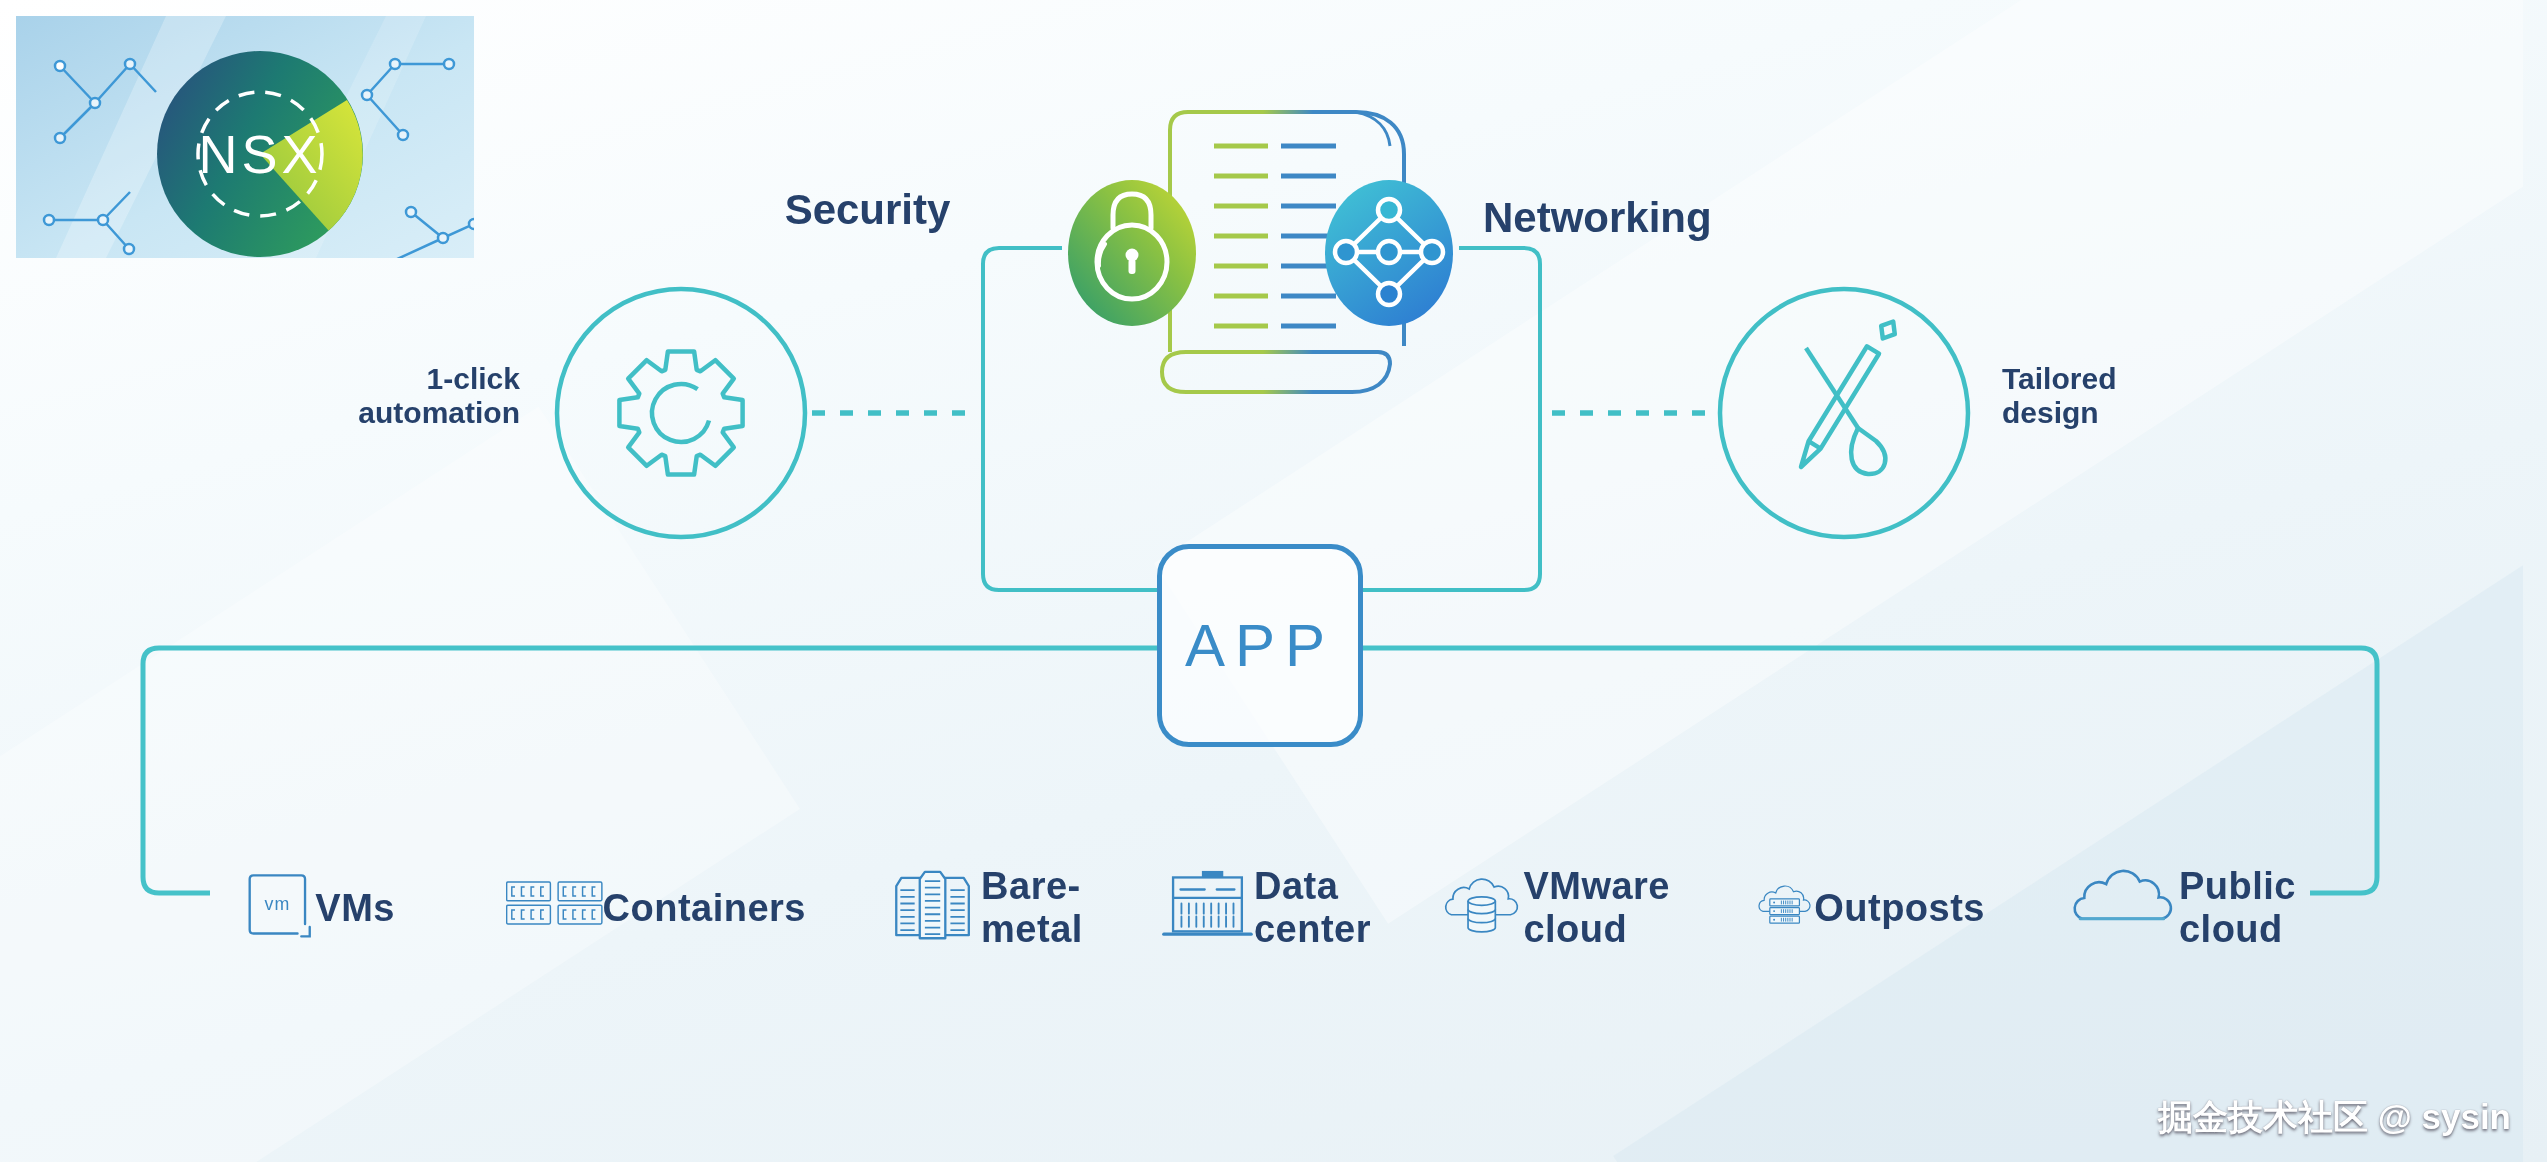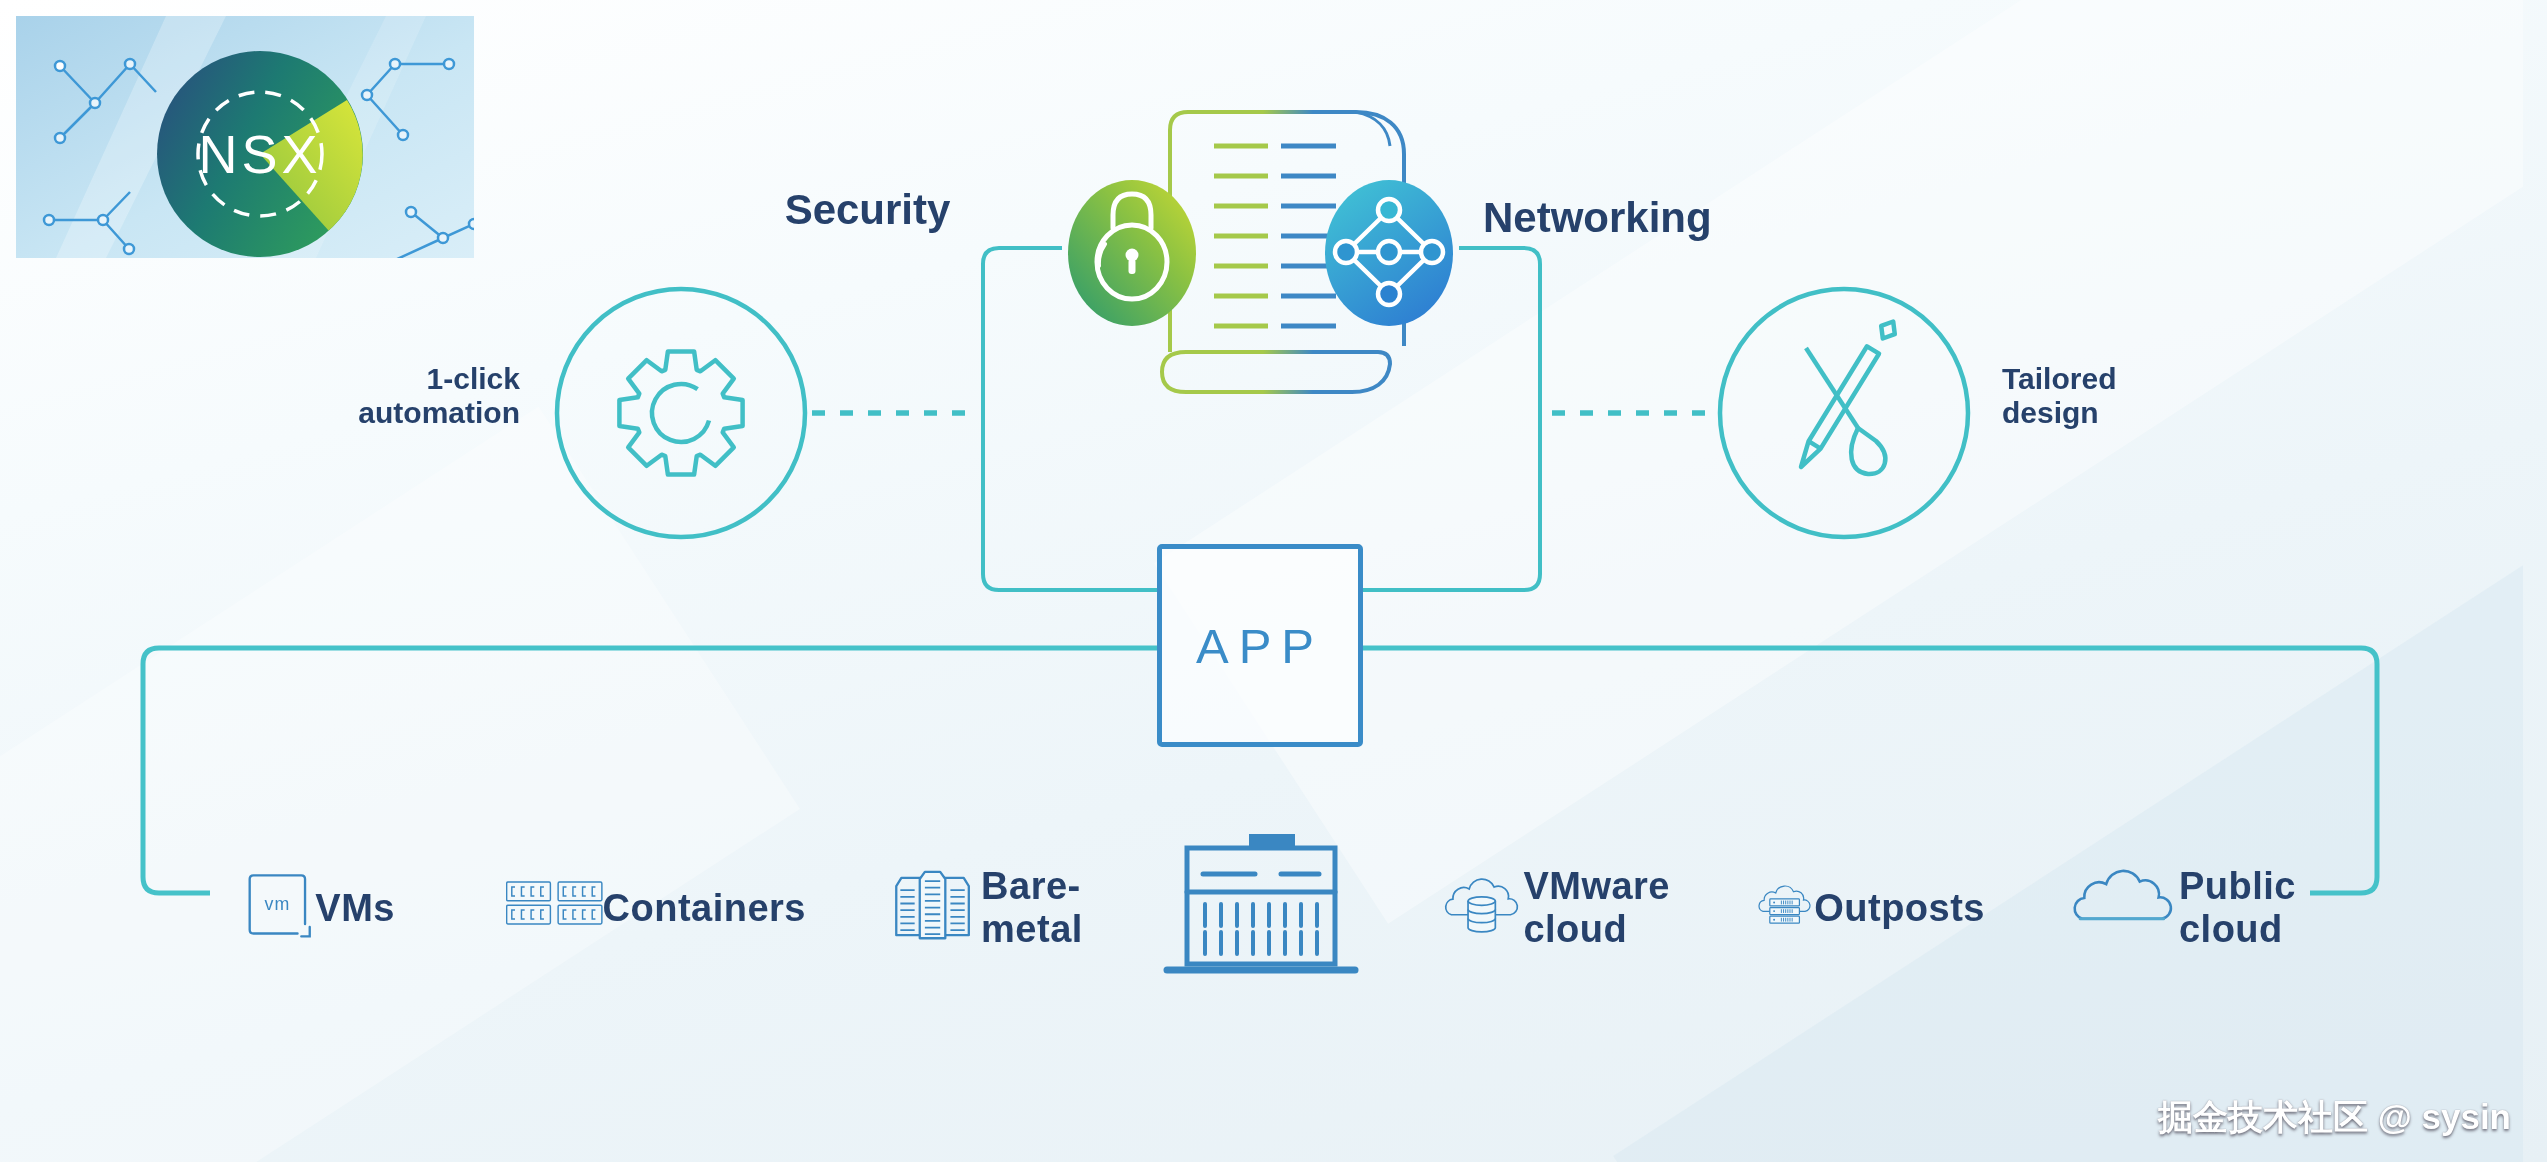--- a/index.html
+++ b/index.html
@@ -13,23 +13,23 @@
   .streak.s1{left:1150px;top:120px;width:1500px;height:430px;background:rgba(255,255,255,.38);transform:rotate(-33deg);}
   .streak.s2{left:-250px;top:640px;width:1000px;height:480px;background:rgba(255,255,255,.30);transform:rotate(-33deg);}
   .streak.s3{left:1650px;top:760px;width:1300px;height:520px;background:rgba(213,231,240,.40);transform:rotate(-33deg);}
   .art{position:absolute;left:0;top:0;}
   .label{position:absolute;color:#26416b;font-weight:600;}
   .feature{font-size:30px;line-height:1.12;}
   .concept{font-size:42px;}
   .right-al{text-align:right;}
   .app-box{
     position:absolute;left:1157px;top:544px;width:206px;height:203px;
-    border:5px solid #3a8cc8;border-radius:5px;background:rgba(252,254,255,.72);
+    border:5px solid #3a8cc8;border-radius:32px;background:rgba(252,254,255,.72);
     display:flex;align-items:center;justify-content:center;box-sizing:border-box;
-    color:#3a8cc8;font-size:49px;font-weight:500;letter-spacing:10px;
+    color:#3a8cc8;font-size:60px;font-weight:500;letter-spacing:10px;
   }
   .banner{position:absolute;left:16px;top:16px;width:458px;height:242px;}
   .machine{position:absolute;top:824px;display:flex;flex-direction:row;align-items:center;}
   .machine .mlabel{margin-top:10px;font-size:38px;font-weight:600;color:#26416b;letter-spacing:.5px;}
   .watermark{
     position:absolute;right:12px;top:1094px;font-size:35px;color:#ffffff;font-weight:600;
     text-shadow:0 2px 3px rgba(108,108,120,.95), 0 0 1px rgba(120,120,132,.8);
     text-align:center;
   }
   svg{display:block;}
@@ -258,20 +258,21 @@
       <rect x="88" y="10" width="46" height="15" fill="#3a87c2"></rect>
       <g fill="none" stroke="#3a87c2" stroke-width="5" stroke-linecap="round">
         <rect x="26" y="24" width="148" height="116"></rect>
         <path d="M 42 50 H 94 M 120 50 H 158"></path>
         <path d="M 26 68 H 174"></path>
         <path d="M44 80 V102 M60 80 V102 M76 80 V102 M92 80 V102 M108 80 V102 M124 80 V102 M140 80 V102 M156 80 V102" stroke-width="4"></path>
         <path d="M44 108 V130 M60 108 V130 M76 108 V130 M92 108 V130 M108 108 V130 M124 108 V130 M140 108 V130 M156 108 V130" stroke-width="4"></path>
         <path d="M 6 146 H 194" stroke-width="7"></path>
       </g>
     </svg>
+    <div class="mlabel">Data center</div>
   </div>
 
   <div class="machine" style="left:1440px;width:230px;">
     <svg width="220" height="158" viewBox="0 0 220 158">
       <use href="#cloud-shape" stroke="#3a87c2" stroke-width="4.5"></use>
       <g stroke="#3a87c2" stroke-width="4.5">
         <path d="M 74 74 V 144 A 36 11 0 0 0 146 144 V 74" fill="#f1f8fb"></path>
         <path d="M 74 96 A 36 11 0 0 0 146 96" fill="none"></path>
         <path d="M 74 120 A 36 11 0 0 0 146 120" fill="none"></path>
         <ellipse cx="110" cy="74" rx="36" ry="11" fill="#f1f8fb"></ellipse>

